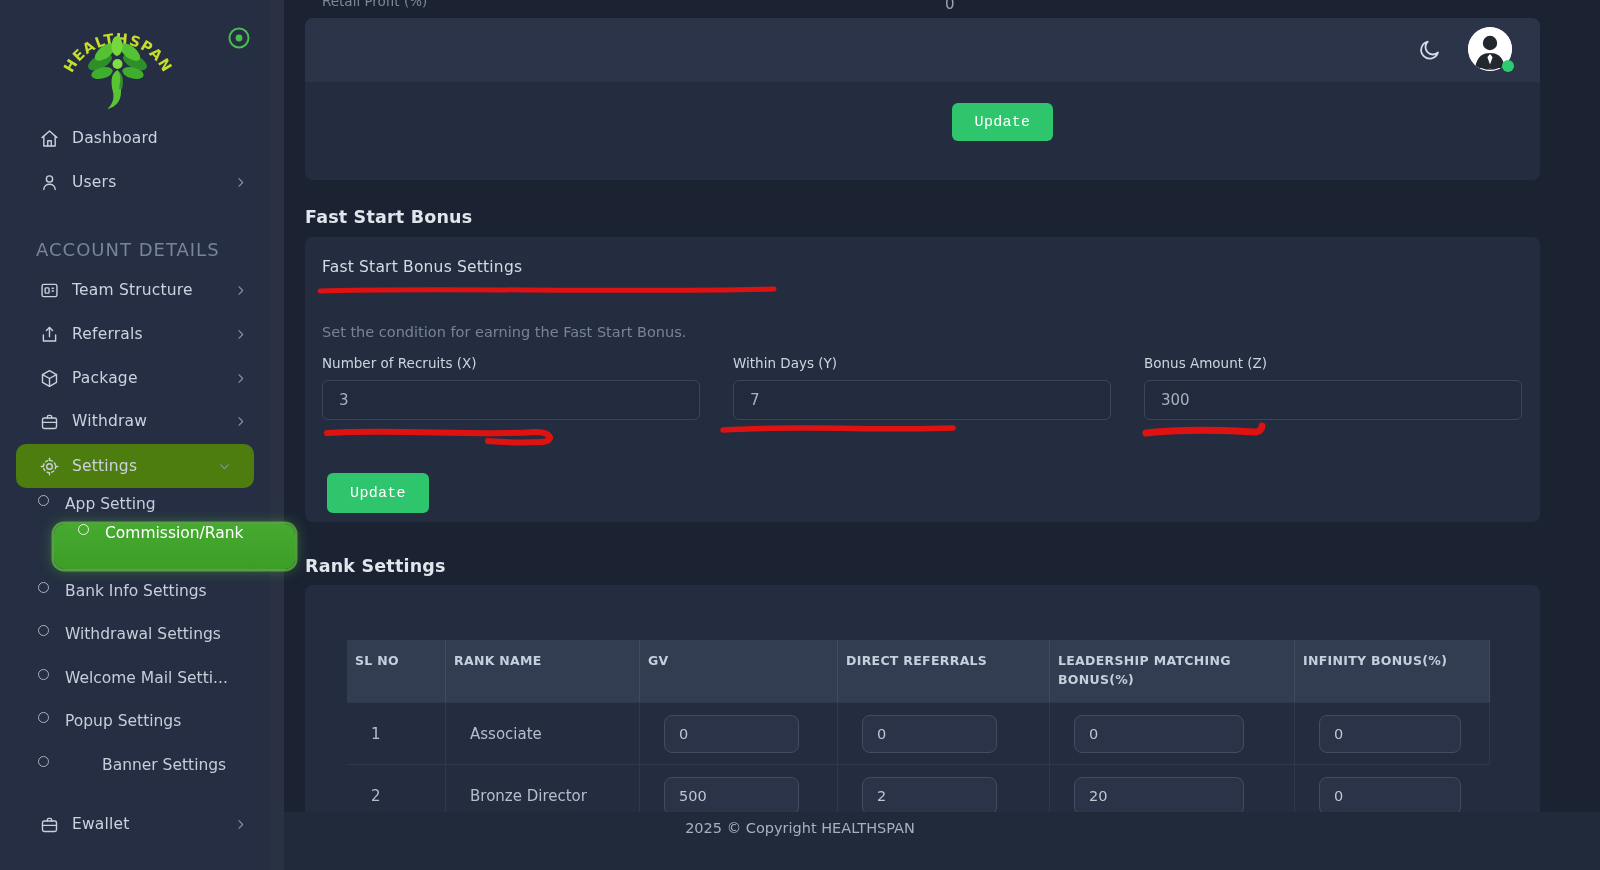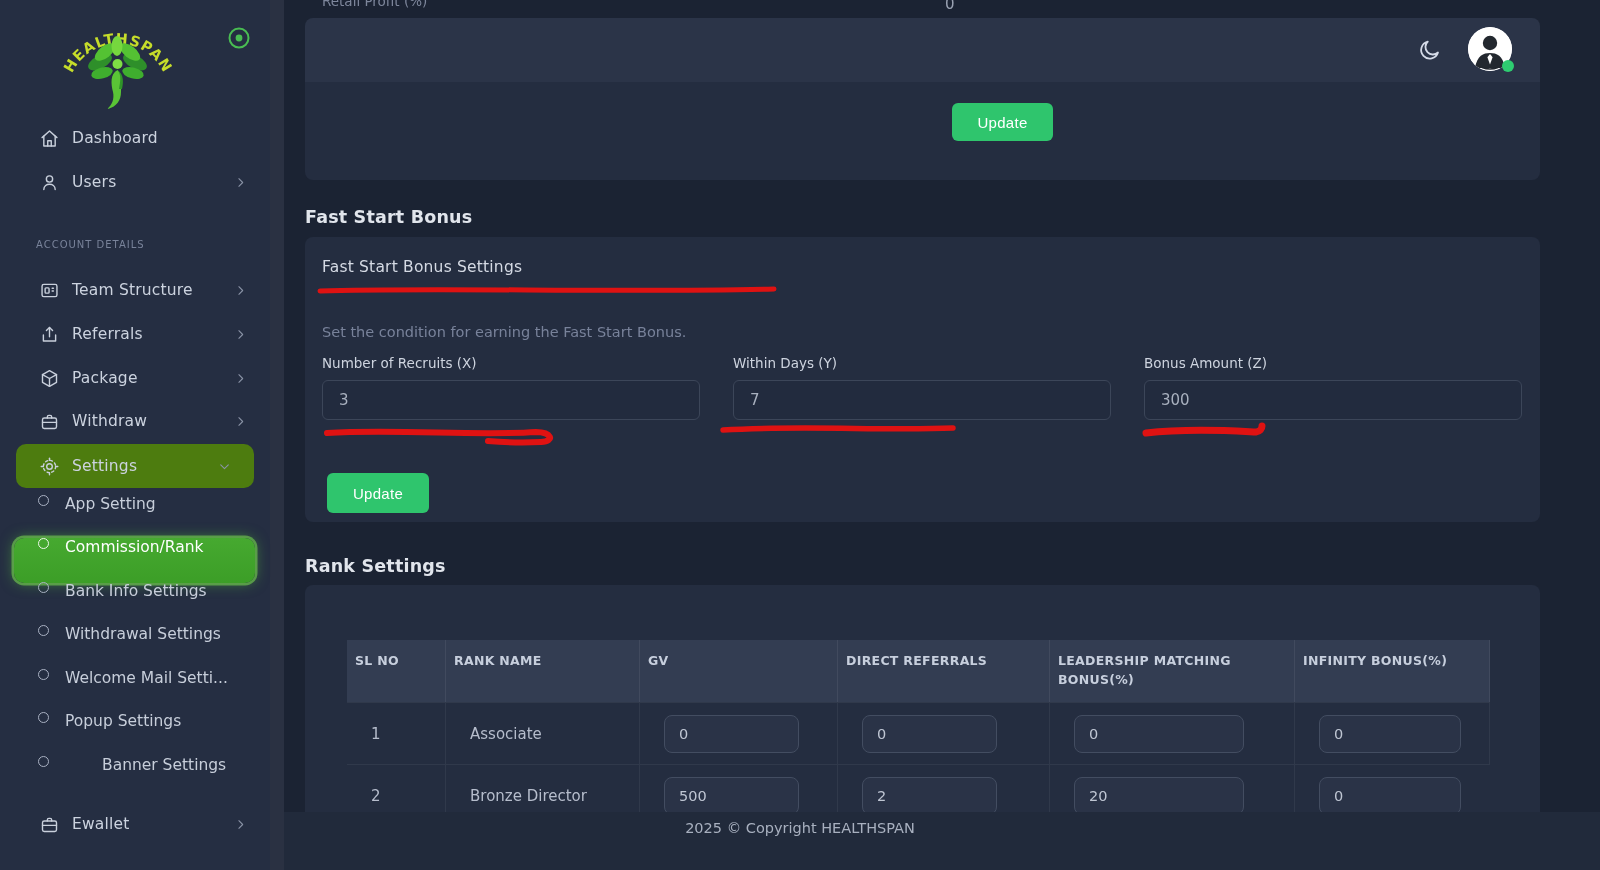--- a/index.html
+++ b/index.html
@@ -9,42 +9,42 @@
 
   
   #sidebar { position:absolute; left:0; top:0; width:270px; height:870px; background:#252e42; z-index:40; }
   #sidebar-edge { position:absolute; left:270px; top:0; width:14px; height:870px; background:#2a3142; z-index:39; }
   .side-item { position:absolute; left:0; width:270px; height:44px; display:flex; align-items:center; cursor:pointer;text-align:center; }
   .side-item .ic { width:22px; height:22px; margin-left:38px; flex:0 0 22px; display:flex; align-items:center; justify-content:center; }
   .side-item .lbl { margin-left:12px; font-size:15.5px; color:#ccd3df; letter-spacing:.2px; }
   .side-item .chev { position:absolute; right:22px; width:14px; height:14px; display:flex; align-items:center; }
   .side-item.active-parent { left:16px; width:238px; background:#4d7c0f; border-radius:10px; }
   .side-item.active-parent .ic { margin-left:22px; }
-  .section-label { position:absolute; left:36px; font-size:10px; letter-spacing:1px; color:#79839a; }
+  .section-label { position:absolute; left:36px; font-size:18px; letter-spacing:1px; color:#79839a; }
   .sub-item { position:absolute; left:0; width:270px; height:44px; display:flex; align-items:flex-start; cursor:pointer; }
   .sub-item .bullet { width:11px; height:11px; border:1.6px solid #a9b1c2; border-radius:50%; margin-left:38px; flex:0 0 11px; }
   .sub-item .lbl { margin-left:16px; font-size:15.5px; color:#c7ceda; white-space:nowrap; overflow:hidden; text-overflow:ellipsis; max-width:185px; }
   .sub-item.active { left:14px; width:241px; height:45px; background:linear-gradient(180deg,#46a930,#3c9e27); border-radius:10px;
       box-shadow:0 0 0 2.5px rgba(124,220,80,.55), 0 0 14px rgba(90,200,60,.55); }
   .sub-item.active .bullet { margin-left:24px; border-color:#eef7ea; }
   .sub-item.active .lbl { color:#ffffff; }
   svg.icon { stroke:#c9d0dc; fill:none; stroke-width:1.6; stroke-linecap:round; stroke-linejoin:round; }
   svg.chevsvg { stroke:#8a93a6; fill:none; stroke-width:2; stroke-linecap:round; stroke-linejoin:round; }
 
   
   #clipped-label { position:absolute; left:322px; top:-7px; font-size:13.5px; color:#7e879c; z-index:1; }
   #clipped-value { position:absolute; left:945px; top:-5px; font-size:15px; color:#9aa2b2; z-index:1; }
   #topbar { position:absolute; left:305px; top:18px; width:1235px; height:64px; background:#2b3448; border-radius:8px 8px 0 0; z-index:5; }
   #moon-btn { position:absolute; right:98px; top:20px; width:24px; height:24px; cursor:pointer; }
   #avatar { position:absolute; right:28px; top:9px; width:44px; height:44px; border-radius:50%; background:#ffffff; overflow:hidden; cursor:pointer; }
   #avatar-status { position:absolute; right:26px; top:42px; width:12px; height:12px; border-radius:50%; background:#2ecc71; }
 
   #prev-card { position:absolute; left:305px; top:82px; width:1235px; height:98px; background:#242d40; border-radius:0 0 8px 8px; }
   .btn-green { background:#2fc56d; color:#ffffff; border:none; border-radius:6px; font-size:15px;
-     font-family:Liberation Sans, sans-serif; letter-spacing:.3px; cursor:pointer; }
+     font-family:Liberation Mono, monospace; letter-spacing:.3px; cursor:pointer; }
   #top-update-btn { position:absolute; left:952px; top:103px; width:101px; height:38px; }
 
   
   .sect-title { position:absolute; left:305px; font-size:17.5px; font-weight:600; color:#e1e5ec; letter-spacing:.2px; }
   #fsb-card { position:absolute; left:305px; top:237px; width:1235px; height:285px; background:#242d40; border-radius:8px; }
   #fsb-card .card-title { position:absolute; left:17px; top:21px; font-size:15.5px; color:#d5dae4; letter-spacing:.2px; }
   #fsb-card .desc { position:absolute; left:17px; top:87px; font-size:14.5px; color:#78829a; }
   .field { position:absolute; top:118px; width:378px; }
   .field .flabel { font-size:13.5px; color:#ced4df; }
   .field input { margin-top:9px; width:378px; height:40px; background:#222b3e; border:1px solid #3c4659; border-radius:6px;
@@ -315,21 +315,21 @@
         <svg class="chevsvg" width="13" height="13" viewBox="0 0 24 24">
           <path d="M5 9 L12 16 L19 9"></path>
         </svg>
       </span>
   </div>
 
   <div class="sub-item" style="top:495px;">
     <span class="bullet"></span>
     <span class="lbl">App Setting</span>
   </div>
-  <div class="sub-item active" style="top:538px;">
+  <div class="sub-item active" style="top:524px;margin-left:40px;">
     <span class="bullet"></span>
     <span class="lbl">Commission/Rank</span>
   </div>
   <div class="sub-item" style="top:582px;">
     <span class="bullet"></span>
     <span class="lbl">Bank Info Settings</span>
   </div>
   <div class="sub-item" style="top:625px;">
     <span class="bullet"></span>
     <span class="lbl">Withdrawal Settings</span>

